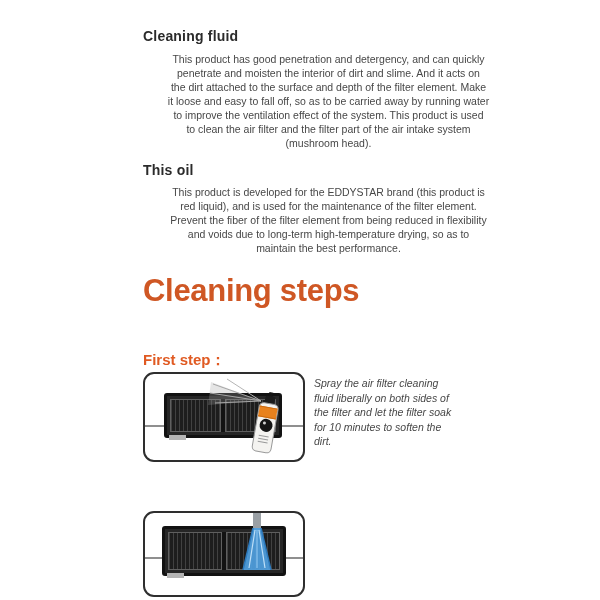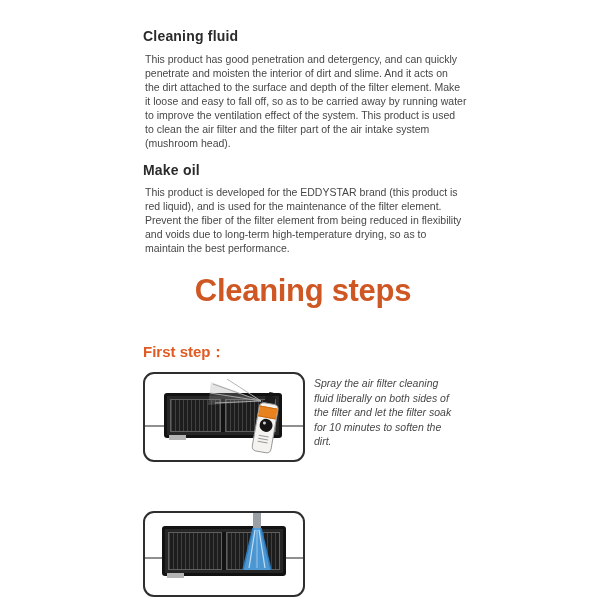--- a/index.html
+++ b/index.html
@@ -8,35 +8,35 @@
     font-family:"Liberation Sans", sans-serif; overflow:hidden;
   }
   
   .section-heading {
     position:absolute; left:143px; font-size:14px; font-weight:bold;
     color:#2b2b2b; letter-spacing:.2px;
   }
   #heading-fluid { top:28px; }
   #heading-oil   { top:162px; }
   .section-body {
-    position:absolute; left:145px; width:345px; font-size:10.5px;
-    line-height:14px; color:#474747; white-space:pre-line;
+    position:absolute; left:156px; width:345px; font-size:10.5px;
+    line-height:14px; color:#474747; white-space:pre-line;text-align:center;
   }
   #body-fluid { top:52px; }
   #body-oil   { top:185px; }
   
   .steps-title {
-    position:absolute; left:143px; top:273px; width:320px; text-align:center;
+    position:absolute; left:143px; top:273px; width:320px; 
     font-size:31px; font-weight:bold; color:#cf5724; letter-spacing:-.3px;
   }
   
   .step-label {
     position:absolute; left:143px; font-size:15px; font-weight:bold; color:#e05a22;
   }
-  #label-step1 { top:343px; }
+  #label-step1 { top:351px; }
   #label-step2 { top:480px; }
   .step-desc {
     position:absolute; left:314px; width:170px; font-size:10.5px;
     line-height:14.5px; color:#474747; white-space:pre-line;
   }
   #desc-step1 { top:376px;font-style:italic; }
   #desc-step2 { top:514px; }
   
   .illus {
     position:absolute; left:143px; width:162px; box-sizing:border-box;
@@ -90,21 +90,21 @@
 
   <div class="section-heading" id="heading-fluid">Cleaning fluid</div>
   <div class="section-body" id="body-fluid">This product has good penetration and detergency, and can quickly
 penetrate and moisten the interior of dirt and slime. And it acts on
 the dirt attached to the surface and depth of the filter element. Make
 it loose and easy to fall off, so as to be carried away by running water
 to improve the ventilation effect of the system. This product is used
 to clean the air filter and the filter part of the air intake system
 (mushroom head).</div>
 
-  <div class="section-heading" id="heading-oil">Make oil</div>
+  <div class="section-heading" id="heading-oil">This oil</div>
   <div class="section-body" id="body-oil">This product is developed for the EDDYSTAR brand (this product is
 red liquid), and is used for the maintenance of the filter element.
 Prevent the fiber of the filter element from being reduced in flexibility
 and voids due to long-term high-temperature drying, so as to
 maintain the best performance.</div>
 
   <div class="steps-title">Cleaning steps</div>
 
   <div class="step-label" id="label-step1">First step：</div>
 

